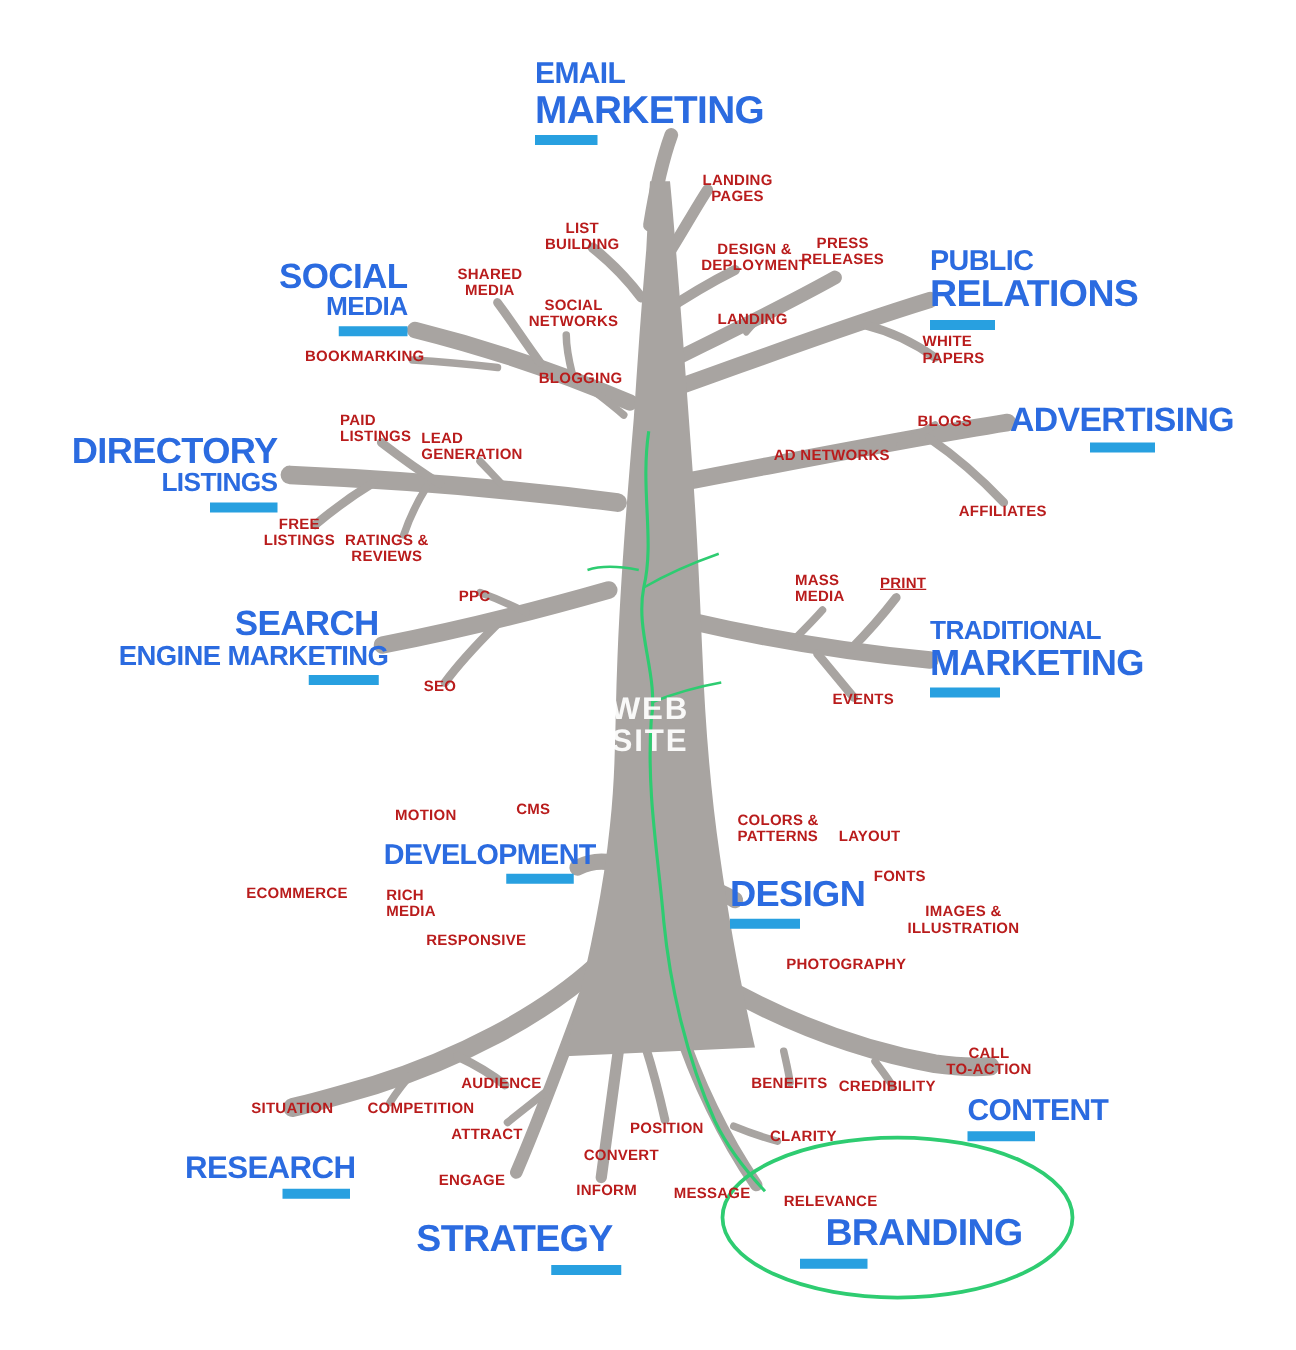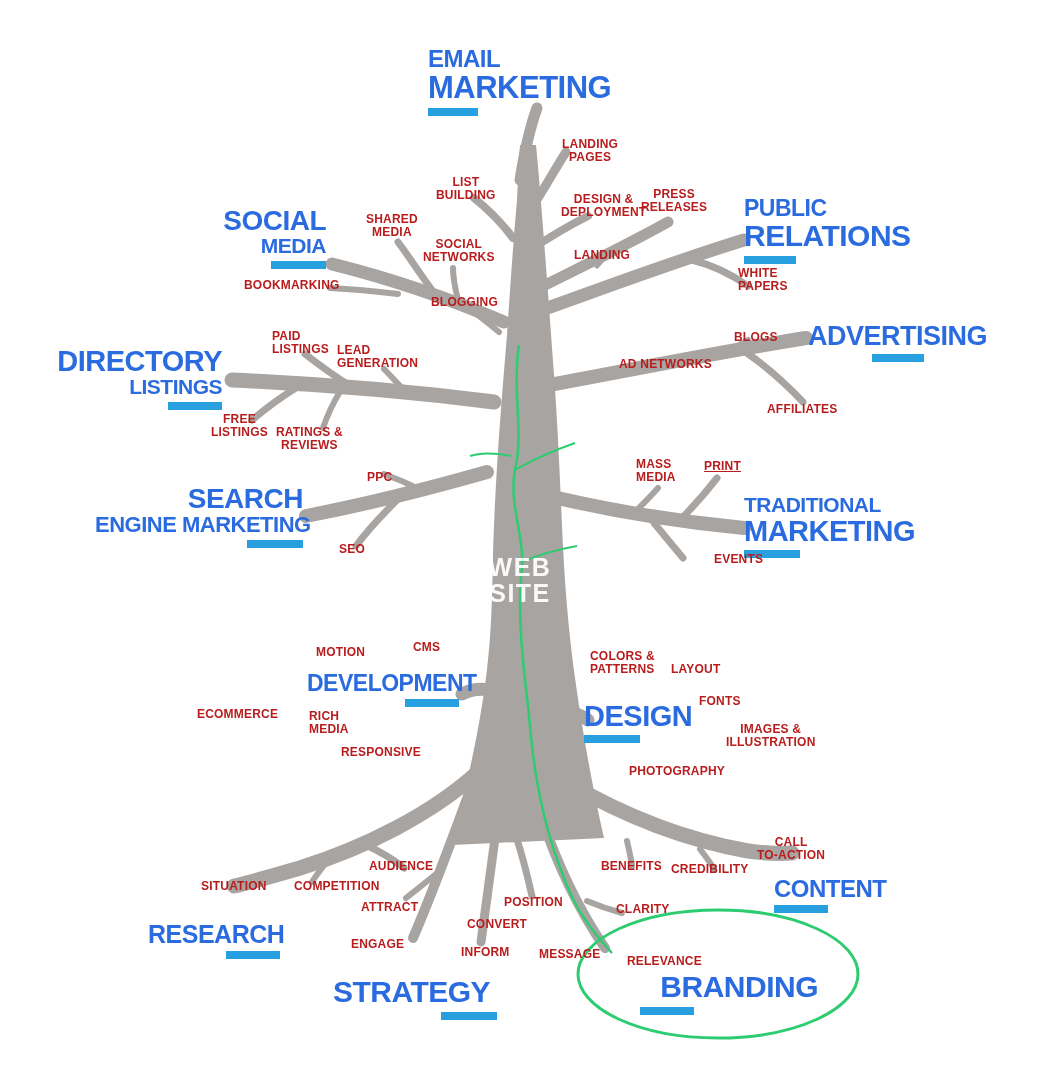--- a/index.html
+++ b/index.html
@@ -232,21 +232,21 @@
       </div>
       <div class="sublabel" style="left: 704px; top: 460px; text-align: left; text-decoration: underline;">
         <div>PRINT</div>
       </div>
       <div class="sublabel" style="left: 367px; top: 471px; text-align: left;">
         <div>PPC</div>
       </div>
       <div class="sublabel" style="left: 339px; top: 543px; text-align: left;">
         <div>SEO</div>
       </div>
-      <div class="sublabel" style="left: 666px; top: 553px; text-align: left; margin-left: 48px;">
+      <div class="sublabel" style="left: 666px; top: 553px; text-align: left;">
         <div>EVENTS</div>
       </div>
       <div class="sublabel" style="left: 316px; top: 646px; text-align: left;">
         <div>MOTION</div>
       </div>
       <div class="sublabel" style="left: 413px; top: 641px; text-align: left;">
         <div>CMS</div>
       </div>
       <div class="sublabel" style="left: 590px; top: 650px; text-align: left;">
         <div>COLORS &amp;</div>

